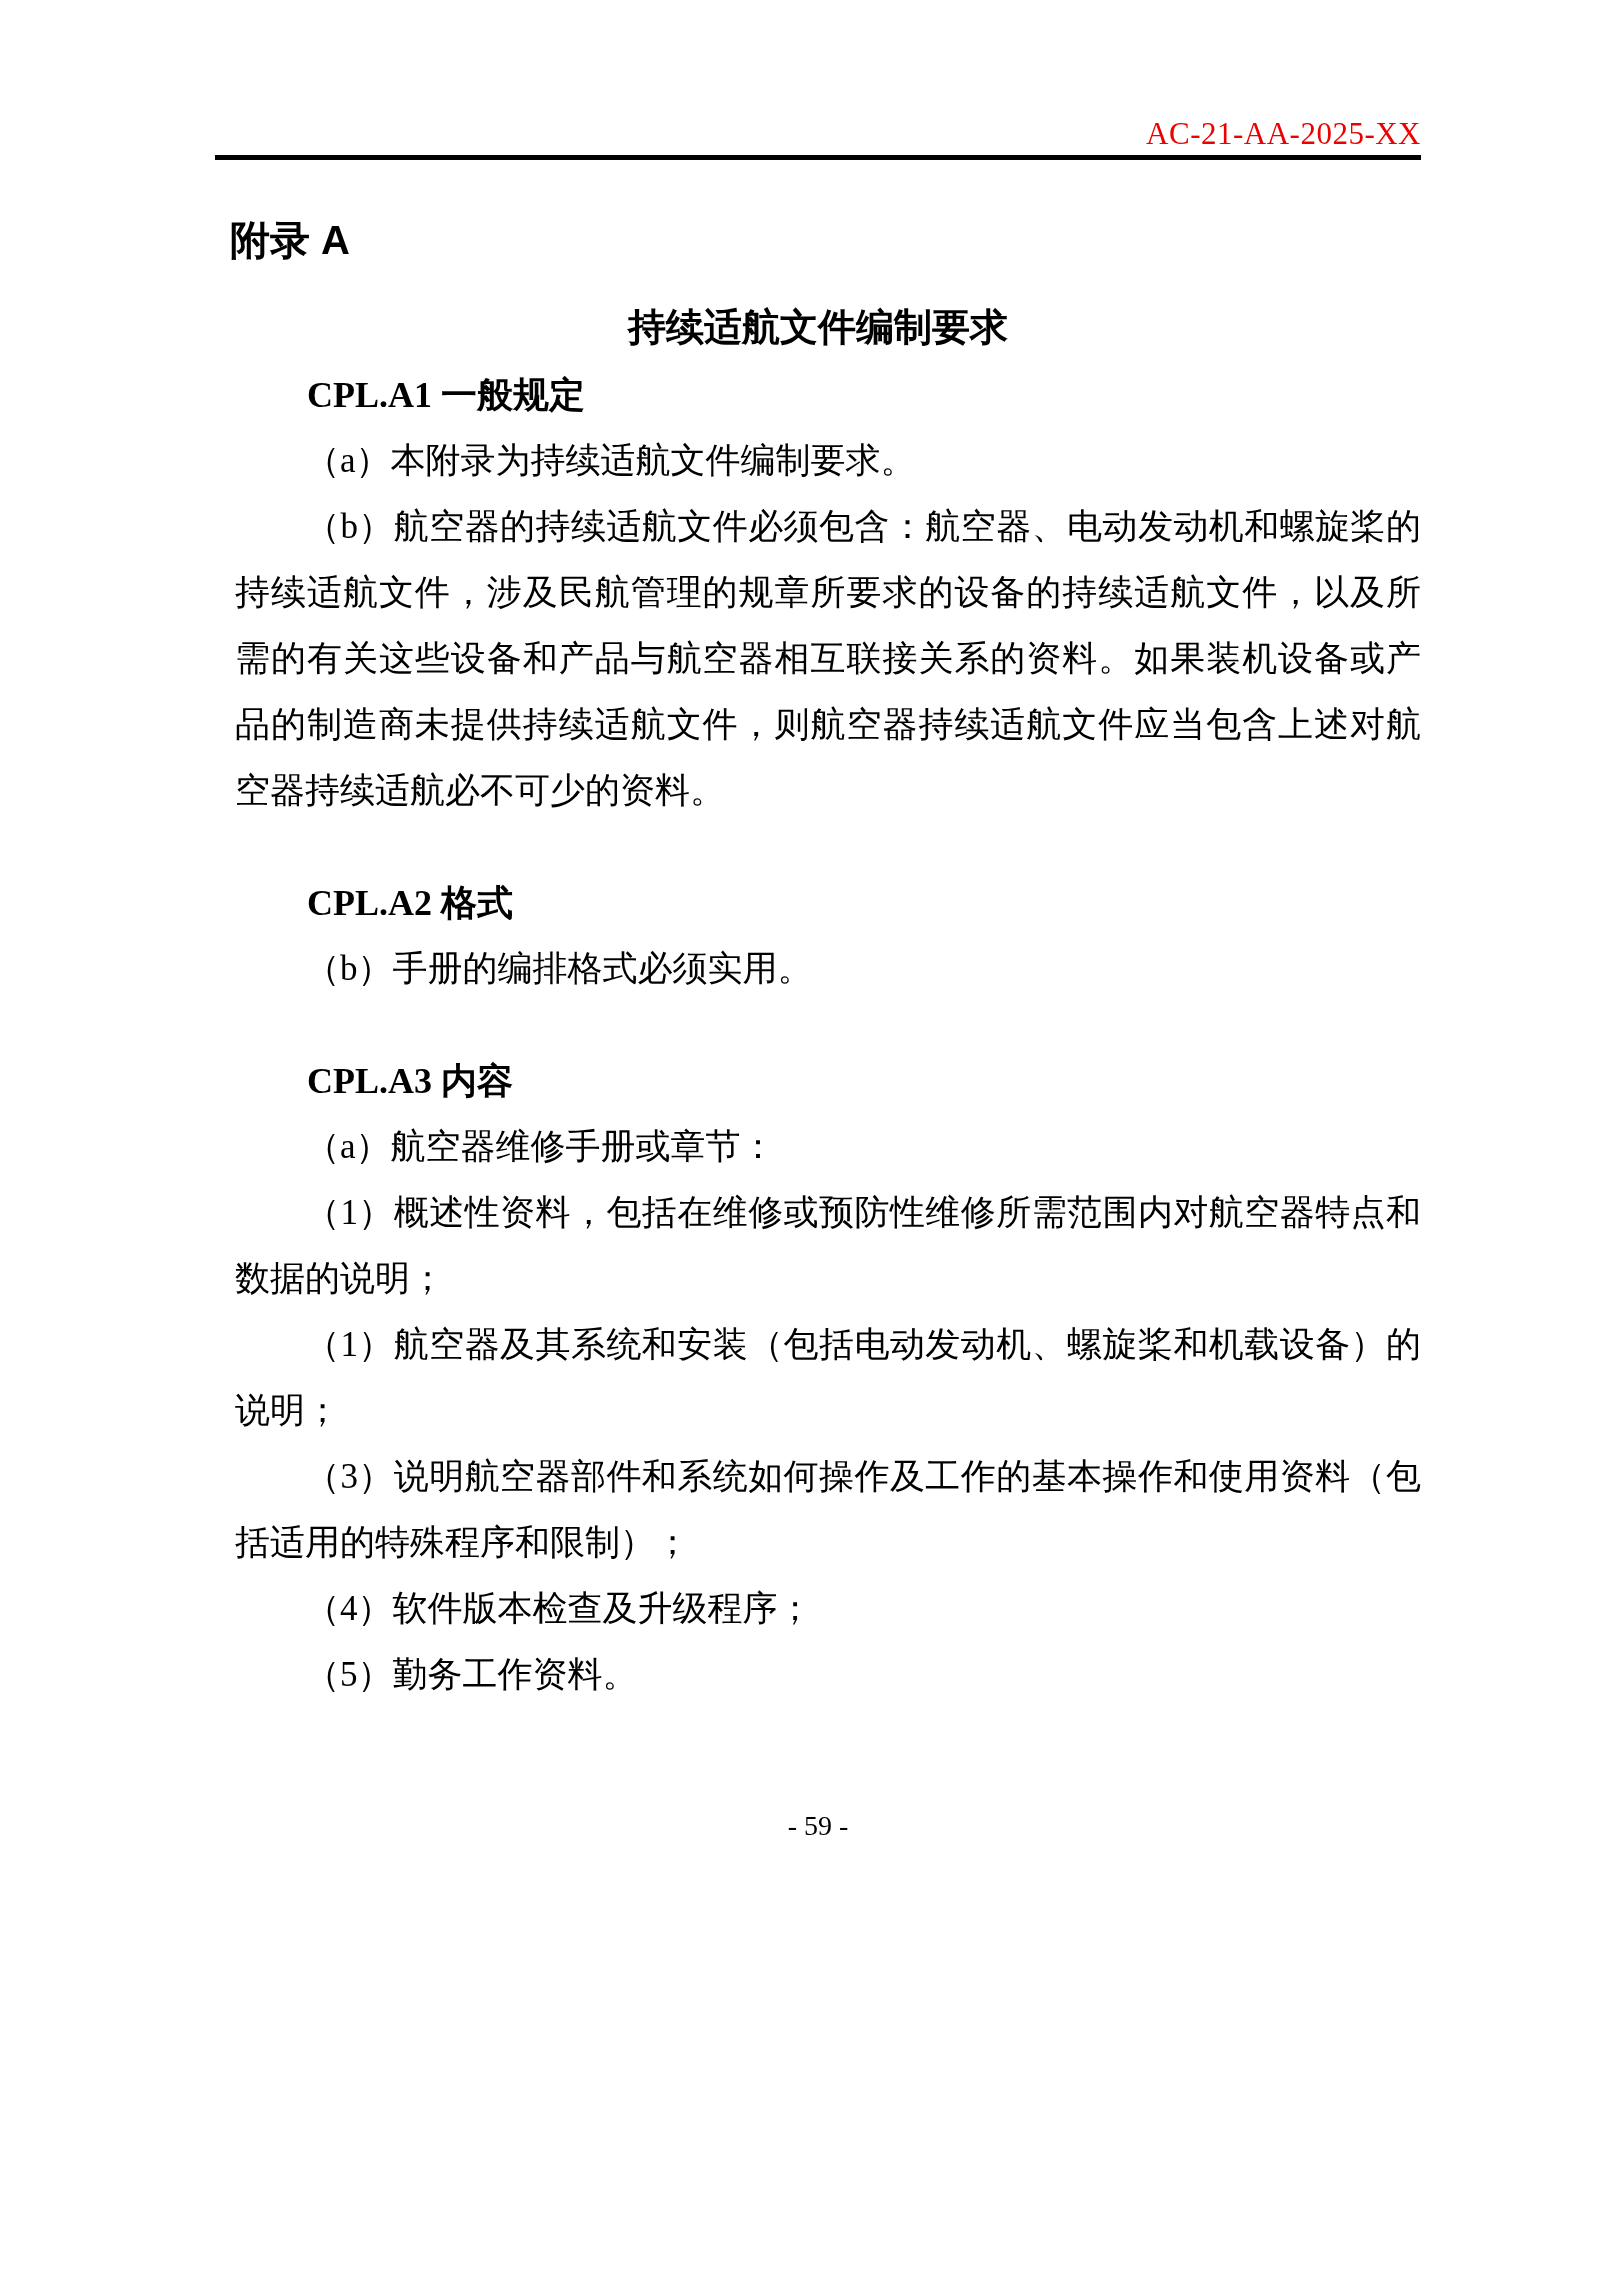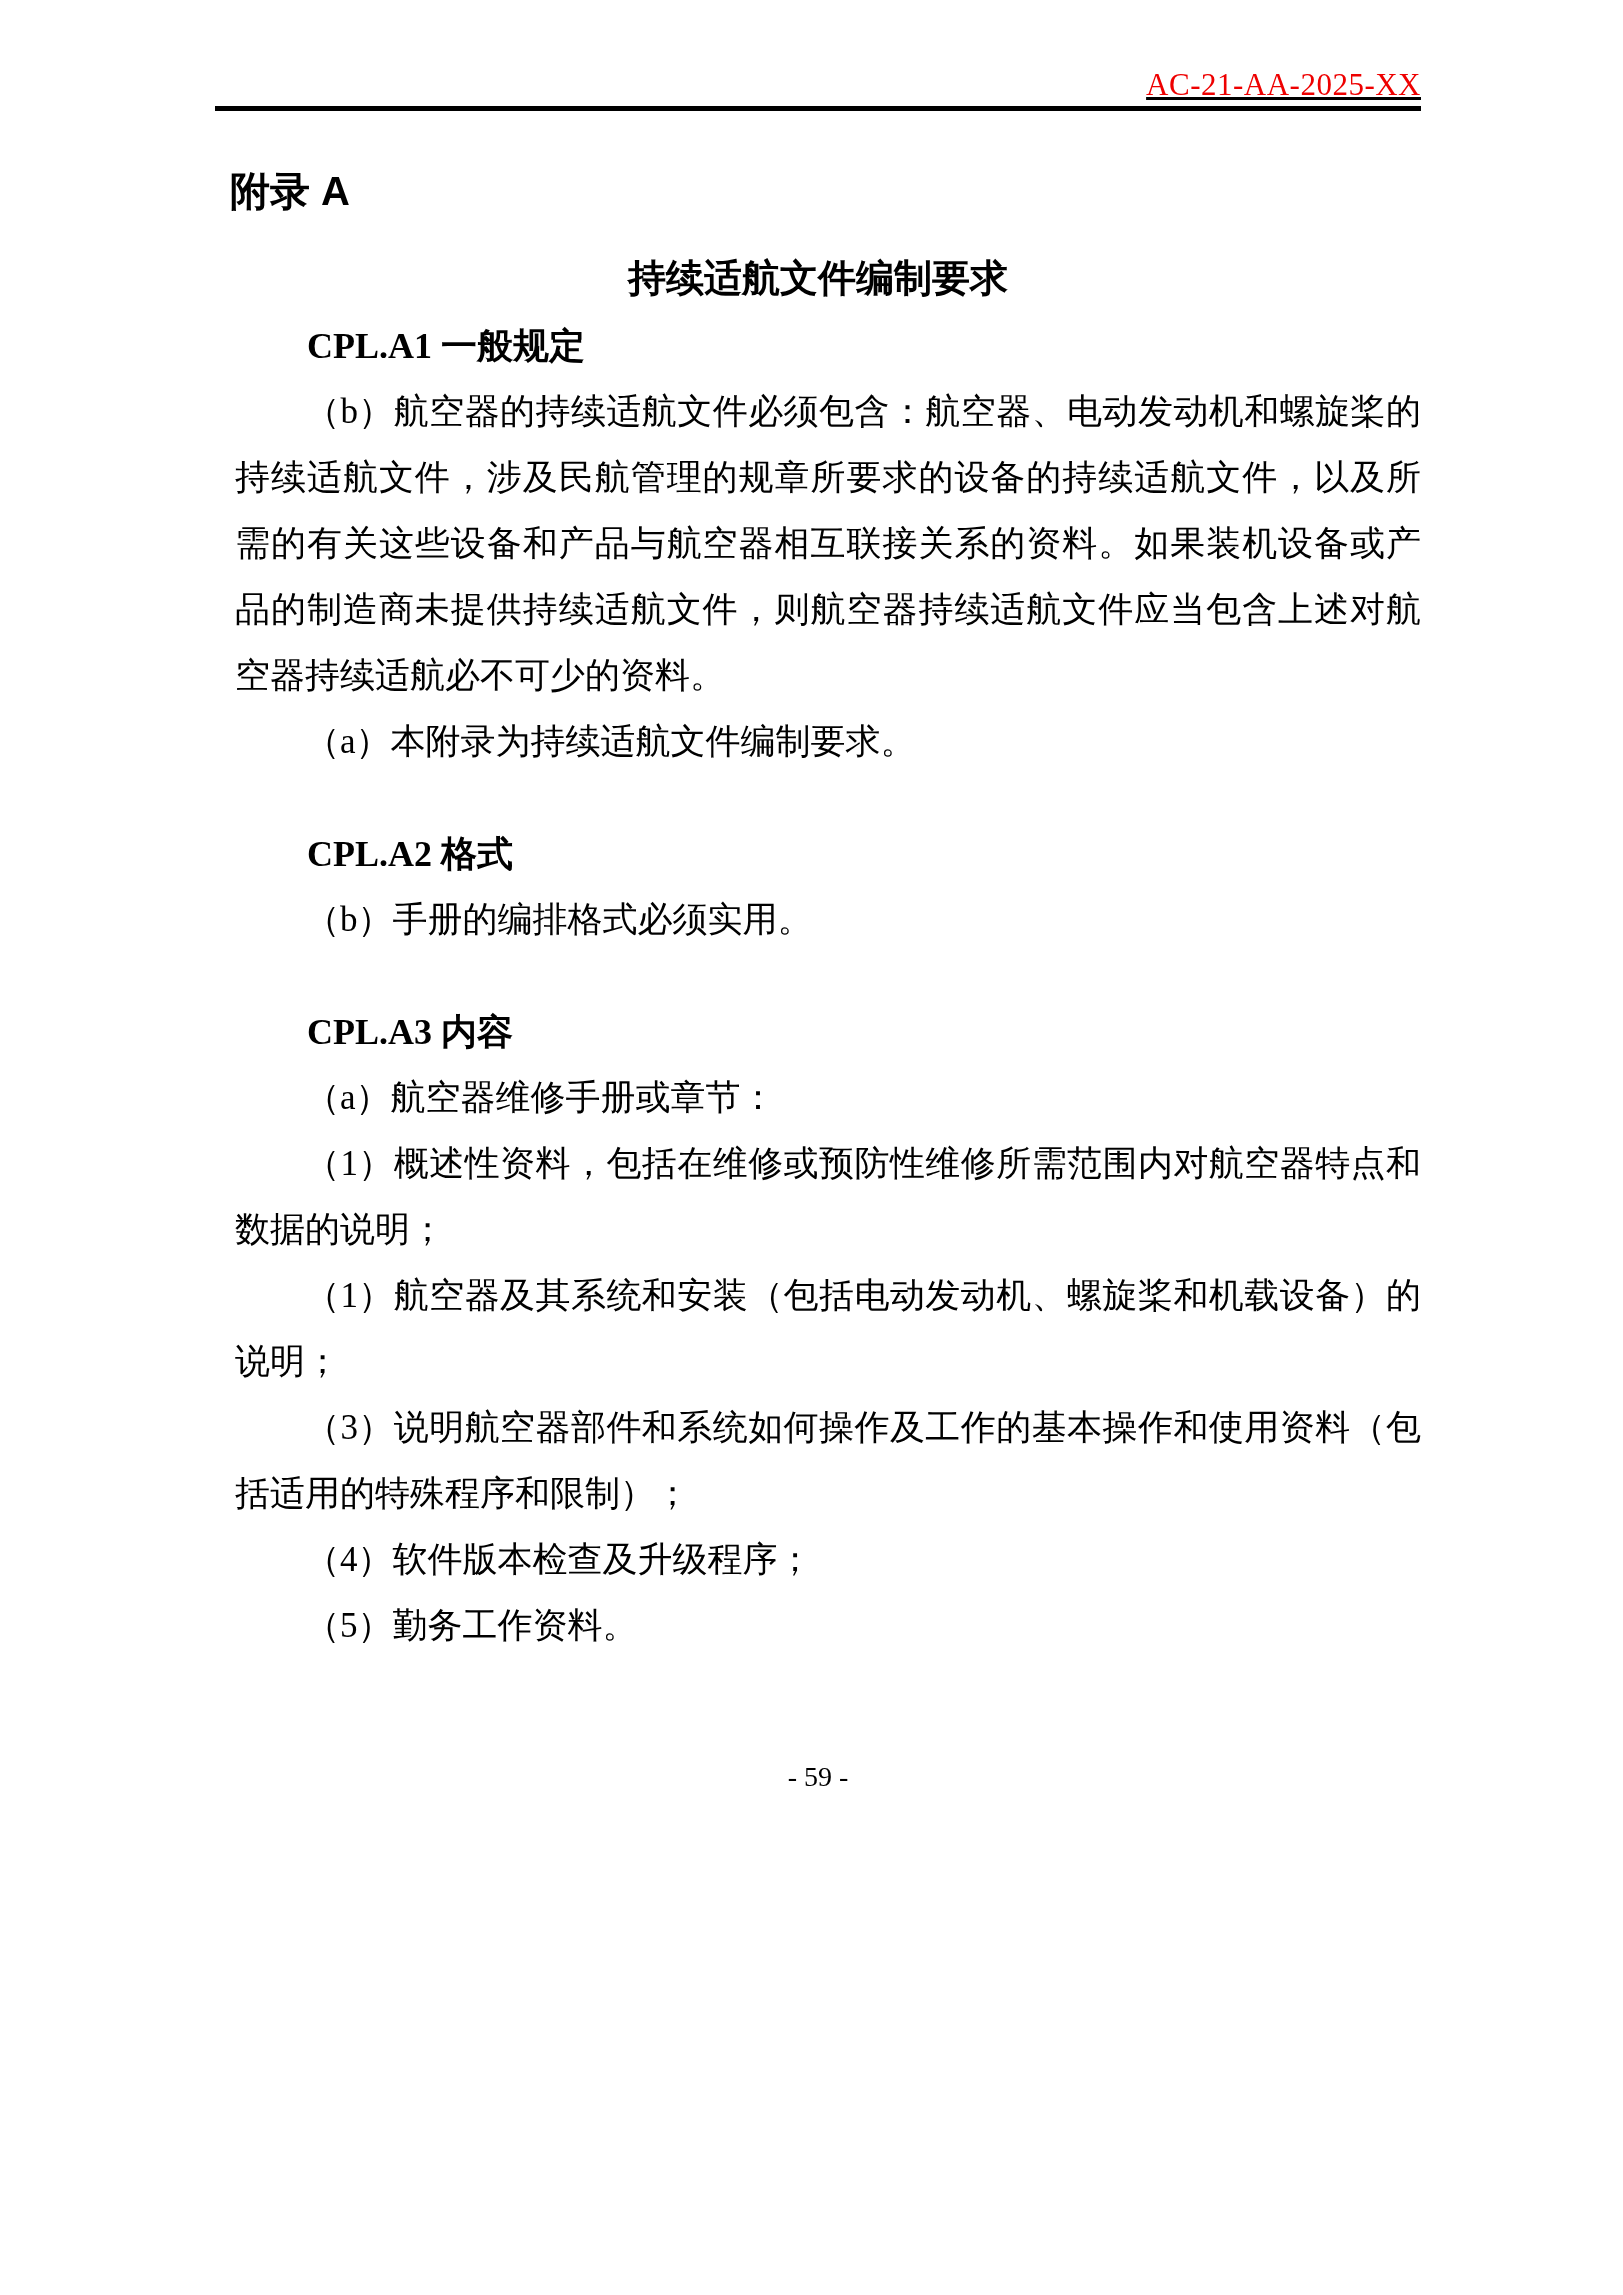--- a/index.html
+++ b/index.html
@@ -13,22 +13,21 @@
     height: 2295px;
     margin: 0 auto;
     background: #ffffff;
     color: #000000;
     font-family: "Liberation Serif", "DejaVu Serif", serif;
     box-sizing: border-box;
     padding: 0 202px 0 215px;
     overflow: hidden;
   }
   .doc-header {
-    padding-top: 68px;
-    text-decoration: underline;
+    padding-top: 117px;
   }
   .doc-number {
     text-align: right;
     font-size: 31px;
     line-height: 34px;
     letter-spacing: 0.5px;
   }
   .header-rule {
     margin-top: 4.1px;
     height: 0;
@@ -90,22 +89,22 @@
   </div>
 
   <p class="appendix-label">附录 A</p>
 
   <h1 class="doc-title">持续适航文件编制要求</h1>
 
   <div class="sections">
   <div class="section">
     <h2 class="section-heading">CPL.A1 一般规定</h2>
     <div>
+          <p class="para">（a）本附录为持续适航文件编制要求。</p>
           <p class="para">（b）航空器的持续适航文件必须包含：航空器、电动发动机和螺旋桨的持续适航文件，涉及民航管理的规章所要求的设备的持续适航文件，以及所需的有关这些设备和产品与航空器相互联接关系的资料。如果装机设备或产品的制造商未提供持续适航文件，则航空器持续适航文件应当包含上述对航空器持续适航必不可少的资料。</p>
-          <p class="para">（a）本附录为持续适航文件编制要求。</p>
         </div>
   </div>
 
   <div class="section">
     <h2 class="section-heading">CPL.A2 格式</h2>
     <div>
           <p class="para">（b）手册的编排格式必须实用。</p>
         </div>
   </div>
 

